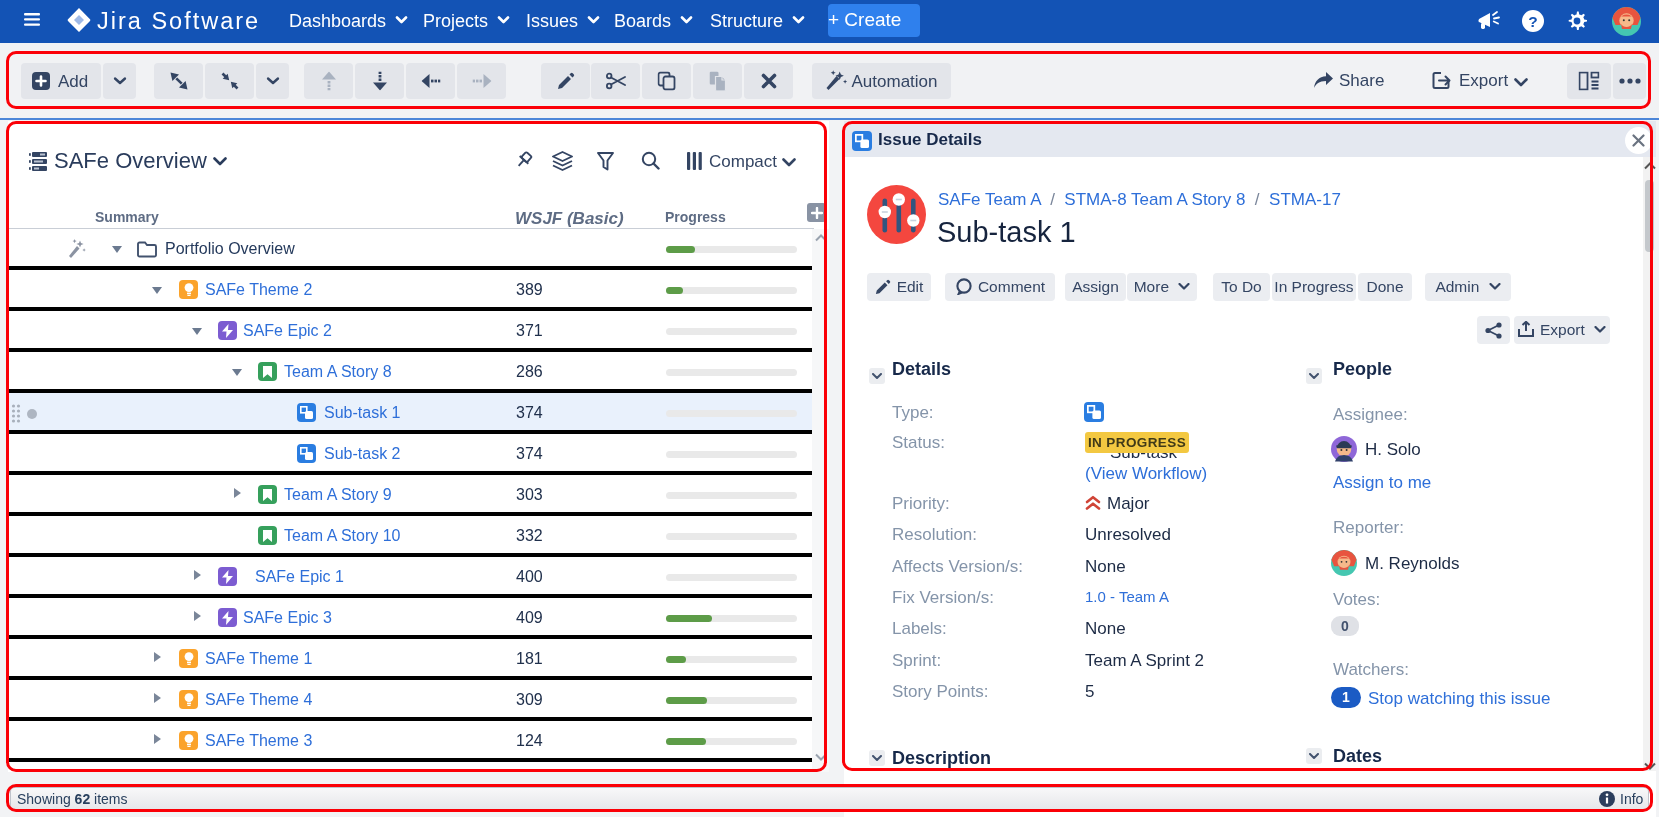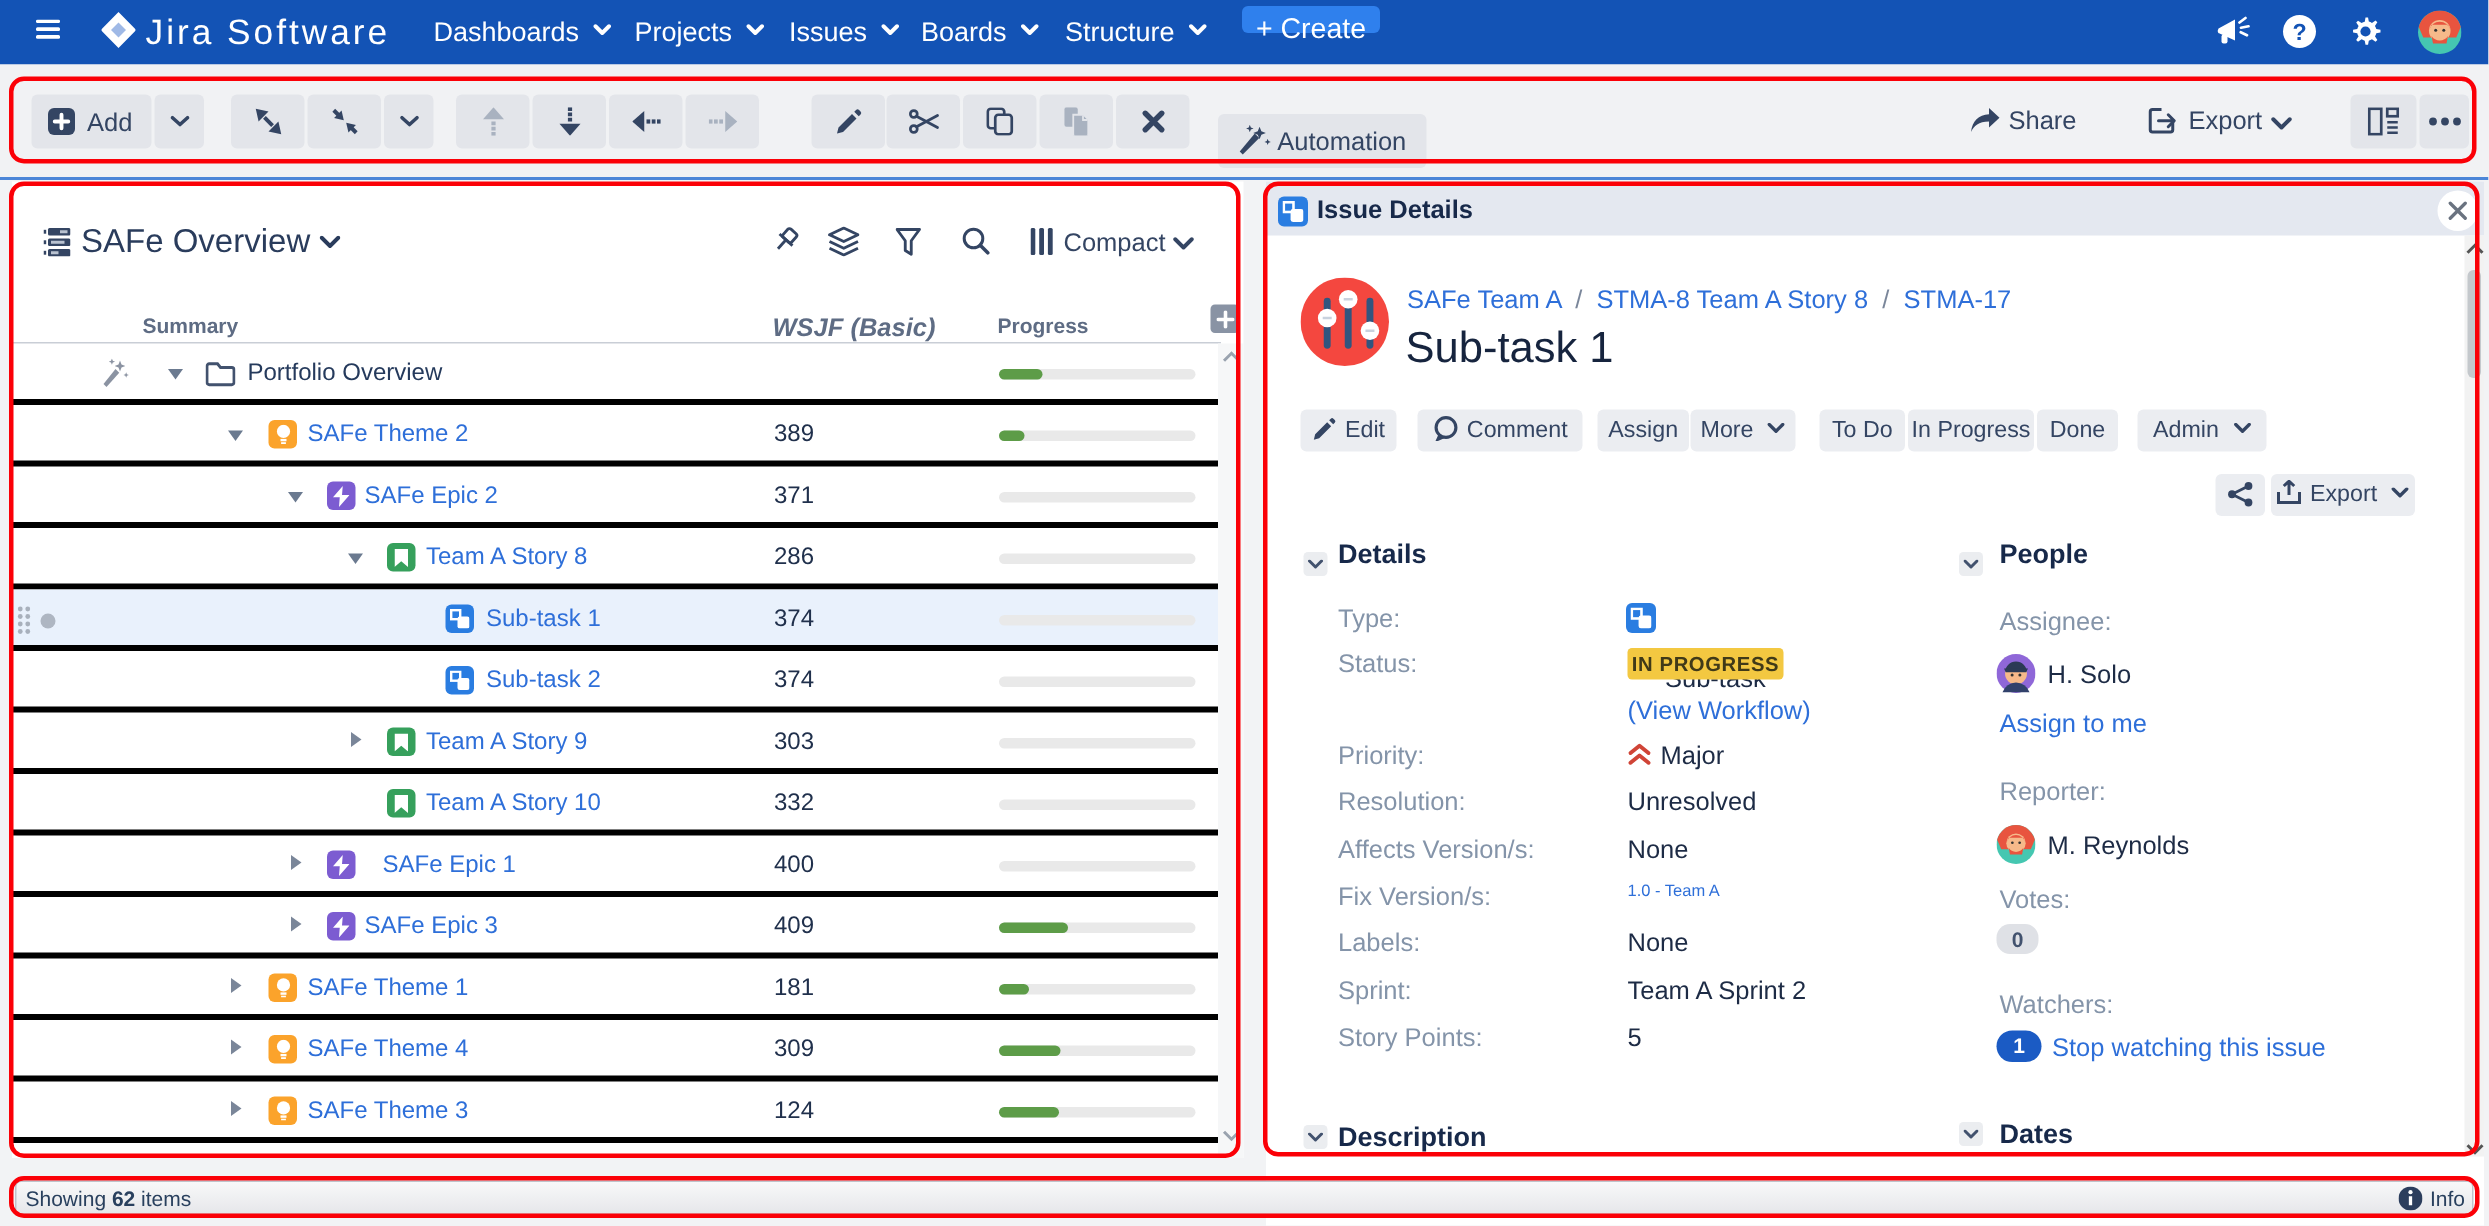--- a/index.html
+++ b/index.html
@@ -56,21 +56,21 @@
       </svg></div>
   <div class="navitem" style="left:526px;">Issues<svg style="margin-left:9px;vertical-align:2px;" width="13" height="9">
         <path d="M2 1.5 L6.5 6 L11 1.5" stroke="#fff" stroke-width="2.6" fill="none" stroke-linecap="round" stroke-linejoin="round"></path>
       </svg></div>
   <div class="navitem" style="left:614px;">Boards<svg style="margin-left:9px;vertical-align:2px;" width="13" height="9">
         <path d="M2 1.5 L6.5 6 L11 1.5" stroke="#fff" stroke-width="2.6" fill="none" stroke-linecap="round" stroke-linejoin="round"></path>
       </svg></div>
   <div class="navitem" style="left:710px;">Structure<svg style="margin-left:9px;vertical-align:2px;" width="13" height="9">
         <path d="M2 1.5 L6.5 6 L11 1.5" stroke="#fff" stroke-width="2.6" fill="none" stroke-linecap="round" stroke-linejoin="round"></path>
       </svg></div>
-  <div class="abs" style="left:828px;top:4px;width:92px;height:18px;background:#2f80ed;border-radius:4px;color:#fff;font-size:19px;text-align:center;line-height:31px;">+ Create</div>
+  <div class="abs" style="left:828px;top:4px;width:92px;height:33px;background:#2f80ed;border-radius:4px;color:#fff;font-size:19px;text-align:left;line-height:31px;">+ Create</div>
   <svg class="abs" style="left:1477px;top:10px;" width="23" height="22" viewBox="0 0 23 22">
     <path fill="#fff" d="M2 9 L13 3 L13 17 L2 12 Z M2 9 a3 3 0 0 0 0 3.4 Z"></path>
     <rect x="4" y="13" width="4" height="6" rx="1.4" fill="#fff"></rect>
     <path d="M16 5 L20 2 M17 8.5 L22 7.5 M16.8 11.5 L21 13.5" stroke="#fff" stroke-width="1.8" stroke-linecap="round" fill="none"></path>
   </svg>
   <svg class="abs" style="left:1521px;top:9px;" width="24" height="24" viewBox="0 0 24 24">
       <circle cx="12" cy="12" r="11" fill="#fff"></circle>
       <text x="12" y="17.5" text-anchor="middle" font-family="Liberation Sans" font-size="15.5" font-weight="bold" fill="#1353b5">?</text>
     </svg>
   <svg class="abs" style="left:1565px;top:9px;" width="24" height="24" viewBox="0 0 24 24">
@@ -195,21 +195,21 @@
           <path d="M6 5 h7 l3 3 v10 a1.5 1.5 0 0 1 -1.5 1.5 h-7 A1.5 1.5 0 0 1 6 18 Z" stroke="#e3e5ea" stroke-width="1.2"></path>
           <path d="M12.5 5.5 v3 h3" fill="none" stroke="#e3e5ea" stroke-width="1.2"></path>
         </g>
       </svg>
     </div>
   <div class="tbtn" style="left:744px;width:49px;">
       <svg width="16" height="16" viewBox="0 0 16 16">
         <path d="M2.5 2.5 L13.5 13.5 M13.5 2.5 L2.5 13.5" stroke="#344563" stroke-width="3.6" stroke-linecap="round"></path>
       </svg>
     </div>
-  <div class="tbtn" style="left:812px;width:139px;margin-top:13px;">
+  <div class="tbtn" style="left:812px;width:139px;">
     <svg width="115" height="22" viewBox="0 0 115 22">
         <g fill="#344563">
           <path d="M2 18 L12 6 L15 9 L4 20 Z"></path>
           <path d="M14 4.5 l1.2-3 1.2 3 3 1.2 -3 1.2 -1.2 3 -1.2-3 -3-1.2 Z"></path>
           <path d="M8 2 l.7-1.8 .7 1.8 1.8 .7 -1.8 .7 -.7 1.8 -.7-1.8 -1.8-.7 Z"></path>
           <path d="M20 11 l.6-1.5 .6 1.5 1.5 .6 -1.5 .6 -.6 1.5 -.6-1.5 -1.5-.6 Z"></path>
         </g>
         <text x="27" y="17" font-size="17" fill="#344563" font-family="Liberation Sans">Automation</text>
       </svg>
   </div>
@@ -586,21 +586,21 @@
         <path d="M2 7 L8 2.2 L14 7"></path>
         <path d="M2 13.5 L8 8.7 L14 13.5"></path>
       </g>
     </svg>
   <div class="dval" style="left:263px;top:373px;">Major</div>
   <div class="dlabel" style="top:404px;">Resolution:</div>
   <div class="dval" style="left:241px;top:404px;">Unresolved</div>
   <div class="dlabel" style="top:436px;">Affects Version/s:</div>
   <div class="dval" style="left:241px;top:436px;">None</div>
   <div class="dlabel" style="top:467px;">Fix Version/s:</div>
-  <div class="abs blue" style="left:241px;top:467px;font-size:11px;">1.0 - Team A</div>
+  <div class="abs blue" style="left:241px;top:467px;font-size:15px;">1.0 - Team A</div>
   <div class="dlabel" style="top:498px;">Labels:</div>
   <div class="dval" style="left:241px;top:498px;">None</div>
   <div class="dlabel" style="top:530px;">Sprint:</div>
   <div class="dval" style="left:241px;top:530px;">Team A Sprint 2</div>
   <div class="dlabel" style="top:561px;">Story Points:</div>
   <div class="dval" style="left:241px;top:561px;">5</div>
   <div class="chevbox" style="left:25px;top:629px;">
       <svg style="position:absolute;left:3px;top:4.5px;" width="10" height="7">
         <path d="M1 1 L5 5 L9 1" stroke="#42526e" stroke-width="2" fill="none" stroke-linecap="round" stroke-linejoin="round"></path>
       </svg>

